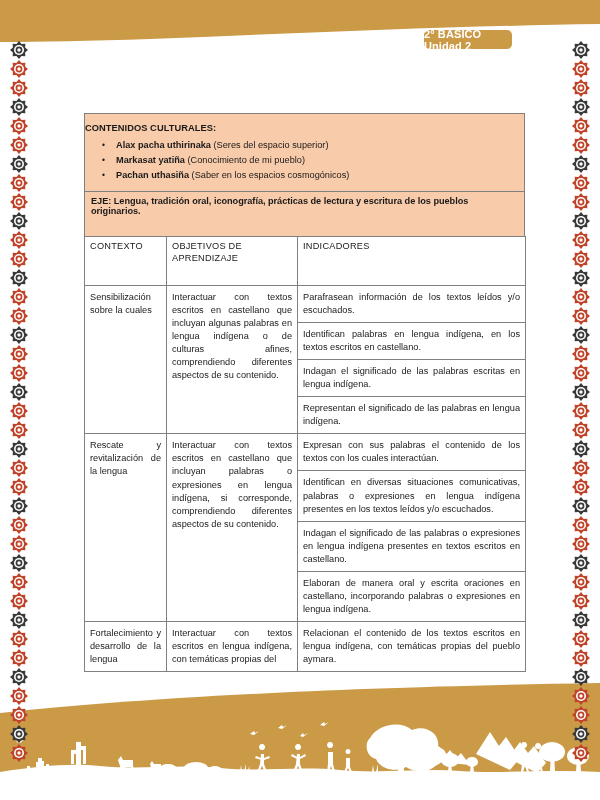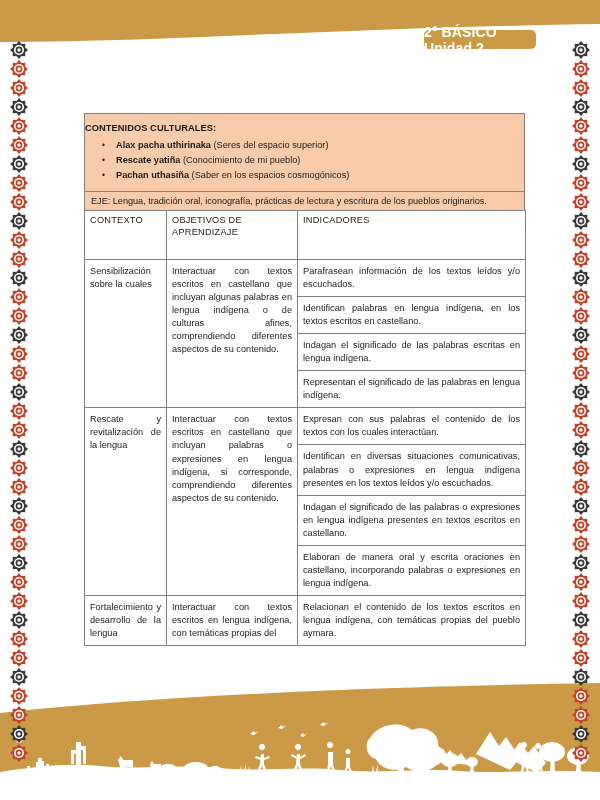--- a/index.html
+++ b/index.html
@@ -32,26 +32,26 @@
     width: 600px;
     height: 60px;
     overflow: hidden;
   }
   .top-band svg { display: block; }
 
   .unit-tab {
     position: absolute;
     top: 30px;
     left: 424px;
-    width: 112px;
+    width: 88px;
     height: 19px;
     background: #cb9a47;
     border-radius: 5px;
     color: #ffffff;
-    font-size: 14px;
+    font-size: 11px;
     font-weight: bold;
     letter-spacing: 0.1px;
     display: flex;
     align-items: center;
     justify-content: center;
     z-index: 6;
   }
 
   
   .side-strip {
@@ -132,24 +132,24 @@
     top: -0.5px;
     font-size: 8.5px;
     color: #1a1a1a;
   }
   .term { font-weight: bold; }
 
   .eje-row {
     background: #f8cbaa;
     border: 1px solid #808080;
     border-top: 1px solid #808080;
-    padding: 4px 6px 4px 6px;
+    padding: 4px 6px 20px 6px;
     box-sizing: border-box;
     font-size: 9.2px;
-    font-weight: normal;
+    font-weight: bold;
     color: #1a1a1a;
     letter-spacing: -0.04px;
   }
 
   
   table.matrix {
     border-collapse: collapse;
     width: 441px;
     table-layout: fixed;
     margin-top: -1px;
@@ -807,21 +807,21 @@
         </svg>
       </div>
     </div>
 
   <div class="content">
 
     <div class="cultural-box">
       <div class="cultural-title">CONTENIDOS CULTURALES:</div>
       <ul class="cultural-list">
           <li><span class="term">Alax pacha uthirinaka</span> <span>(Seres del espacio superior)</span></li>
-          <li><span class="term">Rescate yatiña</span> <span>(Conocimiento de mi pueblo)</span></li>
+          <li><span class="term">Markasat yatiña</span> <span>(Conocimiento de mi pueblo)</span></li>
           <li><span class="term">Pachan uthasiña</span> <span>(Saber en los espacios cosmogónicos)</span></li>
         </ul>
     </div>
 
     <div class="eje-row">
       <span>EJE: Lengua, tradición oral, iconografía, prácticas de lectura y escritura de los pueblos originarios.</span>
     </div>
 
     <table class="matrix">
       <colgroup>

